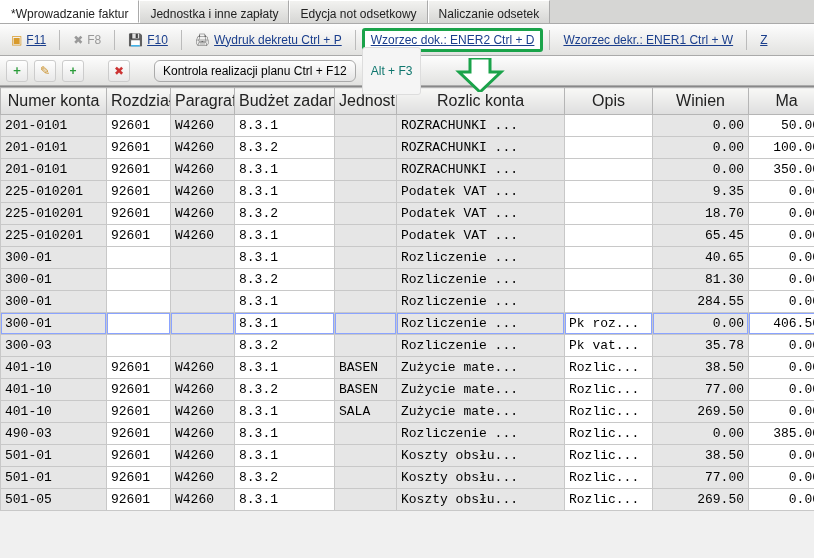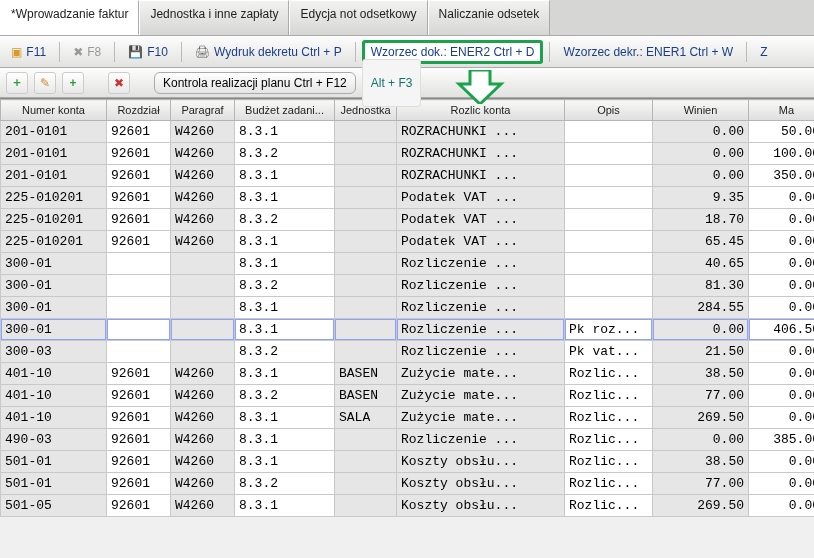--- a/index.html
+++ b/index.html
@@ -9,21 +9,21 @@
     background: #f0f0f0;
     width: 814px;
     overflow: hidden;
   }
 
   
   .top-tabs {
     display: flex;
     background: #d6d6d4;
     border-bottom: 1px solid #aaa;
-    height: 36px;
+    height: 24px;
   }
   .top-tab {
     padding: 6px 10px;
     border-right: 1px solid #aaa;
     border-top: 1px solid #fff;
     border-left: 1px solid #fff;
     background: linear-gradient(#f2f2f0,#d6d6d4);
     color: #222;
     white-space: nowrap;
     cursor: pointer;
@@ -54,21 +54,21 @@
     cursor: pointer;
     white-space: nowrap;
   }
   .tb-btn.disabled { color:#999; }
   .tb-btn.highlight {
     border: 3px solid #1aa34a;
     padding: 2px 6px;
     background:#fff;
   }
   .tb-sep { width:1px; height:20px; background:#bbb; margin:0 2px; }
-  .linkish { color:#1a3e8c; }
+  .linkish { color:#1a3e8c; text-decoration:underline; }
 
   
   .toolbar2 {
     display:flex;
     align-items:center;
     gap:6px;
     height:30px;
     background:linear-gradient(#fdfdfd,#e2e2e0);
     border-bottom:1px solid #aaa;
     padding:2px 6px;
@@ -117,21 +117,21 @@
   table {
     border-collapse:collapse;
     width:824px;
     table-layout:fixed;
   }
   th {
     background:linear-gradient(#f8f8f6,#dedede);
     border:1px solid #b5b5b5;
     padding:4px 4px;
     font-weight:normal;
-    font-size:11px;
+    font-size:16px;
     color:#222;
     text-align:center;
     overflow:hidden;
     white-space:nowrap;
   }
   td {
     border:1px solid #c8c8c8;
     padding:3px 4px;
     font-family: "Courier New", monospace;
     font-size:13px;
@@ -359,21 +359,21 @@
           <td class="num">406.50</td>
         </tr>
         <tr>
           <td class="shade">300-03</td>
           <td></td>
           <td class="shade"></td>
           <td>8.3.2</td>
           <td class="shade"></td>
           <td class="shade">Rozliczenie ...</td>
           <td>Pk vat...</td>
-          <td class="shade num">21.50</td>
+          <td class="shade num">35.78</td>
           <td class="num">0.00</td>
         </tr>
         <tr>
           <td class="shade">401-10</td>
           <td>92601</td>
           <td class="shade">W4260</td>
           <td>8.3.1</td>
           <td class="shade">BASEN</td>
           <td class="shade">Zużycie mate...</td>
           <td>Rozlic...</td>

